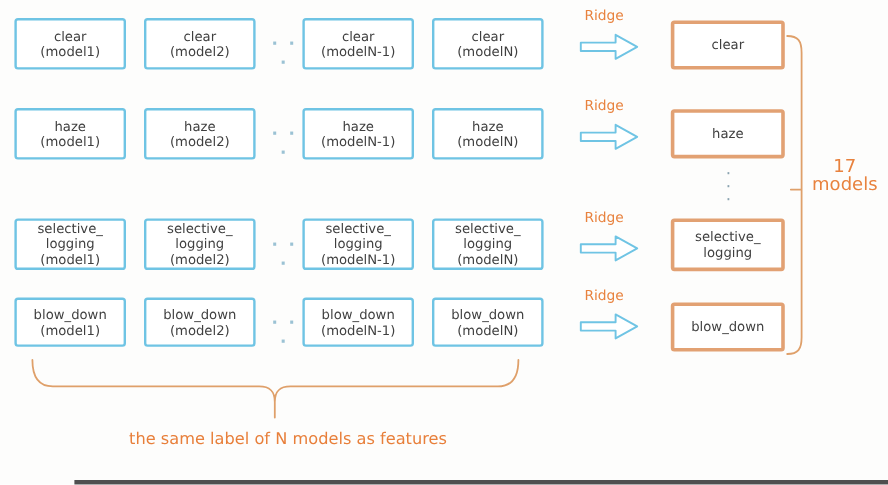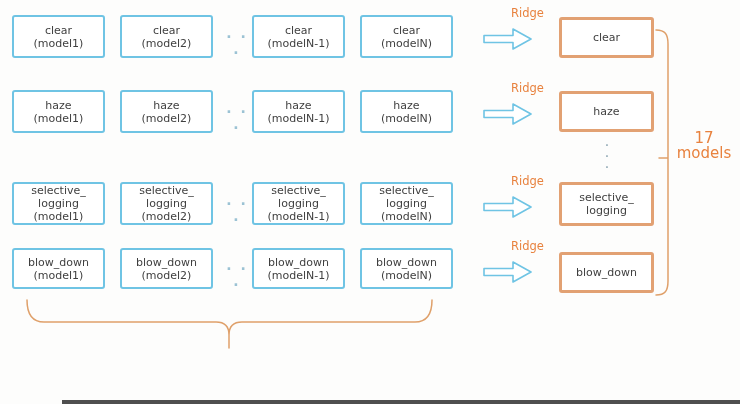--- a/index.html
+++ b/index.html
@@ -11,21 +11,21 @@
         text-align:center;white-space:pre-line;box-sizing:border-box;}
   .c1{left:12px}.c2{left:120px}.c3{left:252px}.c4{left:360px}
   .r1{top:15px;height:43px}.r2{top:90px;height:43px}.r3{top:182px;height:43px}.r4{top:248px;height:41px}
 
   
   .hdots{position:absolute;left:220px;width:34px;text-align:center;color:#9bc2d4;font-size:14px;
          font-weight:bold;letter-spacing:2px;}
   .d1{top:29px}.d2{top:104px}.d3{top:196px}.d4{top:261px}
 
   
-  .ridge-label{position:absolute;left:511px;color:#e8823e;font-size:11.5px;}
+  .ridge-label{position:absolute;left:487px;color:#e8823e;font-size:11.5px;}
   .rl1{top:6px}.rl2{top:81px}.rl3{top:174px}.rl4{top:239px}
   .arrow{position:absolute;left:482px;}
   .a1{top:26px}.a2{top:101px}.a3{top:194px}.a4{top:259px}
 
   
   .obox{position:absolute;left:559px;width:95px;border:3px solid #e2a173;border-radius:3px;background:#ffffff;
         color:#3f3f3f;font-size:11px;line-height:13px;display:flex;align-items:center;justify-content:center;
         text-align:center;white-space:pre-line;box-sizing:border-box;}
   .o1{top:17px;height:41px}.o2{top:91px;height:41px}.o3{top:182px;height:44px}.o4{top:252px;height:41px}
 
@@ -118,16 +118,17 @@
 
   <svg class="models-brace" width="92" height="280" viewBox="0 0 92 280">
     <path d="M8,6 C17,6 20,10 20,20 L20,257 C20,267 17,271 8,271 M11,134 L20,134" fill="none" stroke="#dfa06a" stroke-width="1.5" stroke-linecap="round"></path>
   </svg>
   <div class="models-count">17
 models</div>
 
   <svg class="features-brace" width="420" height="58" viewBox="0 0 420 58">
     <path d="M7,5 C7,18 11,27 24,27 L196,27 C205,27 209,31 209,40 L209,53 M412,5 C412,18 408,27 395,27 L222,27 C213,27 209,31 209,40" fill="none" stroke="#dfa06a" stroke-width="1.5" stroke-linecap="round"></path>
   </svg>
+  <div class="caption">the same label of N models as features</div>
 
   <div class="bottom-bar"></div>
 
 </div>
 
 </body></html>

